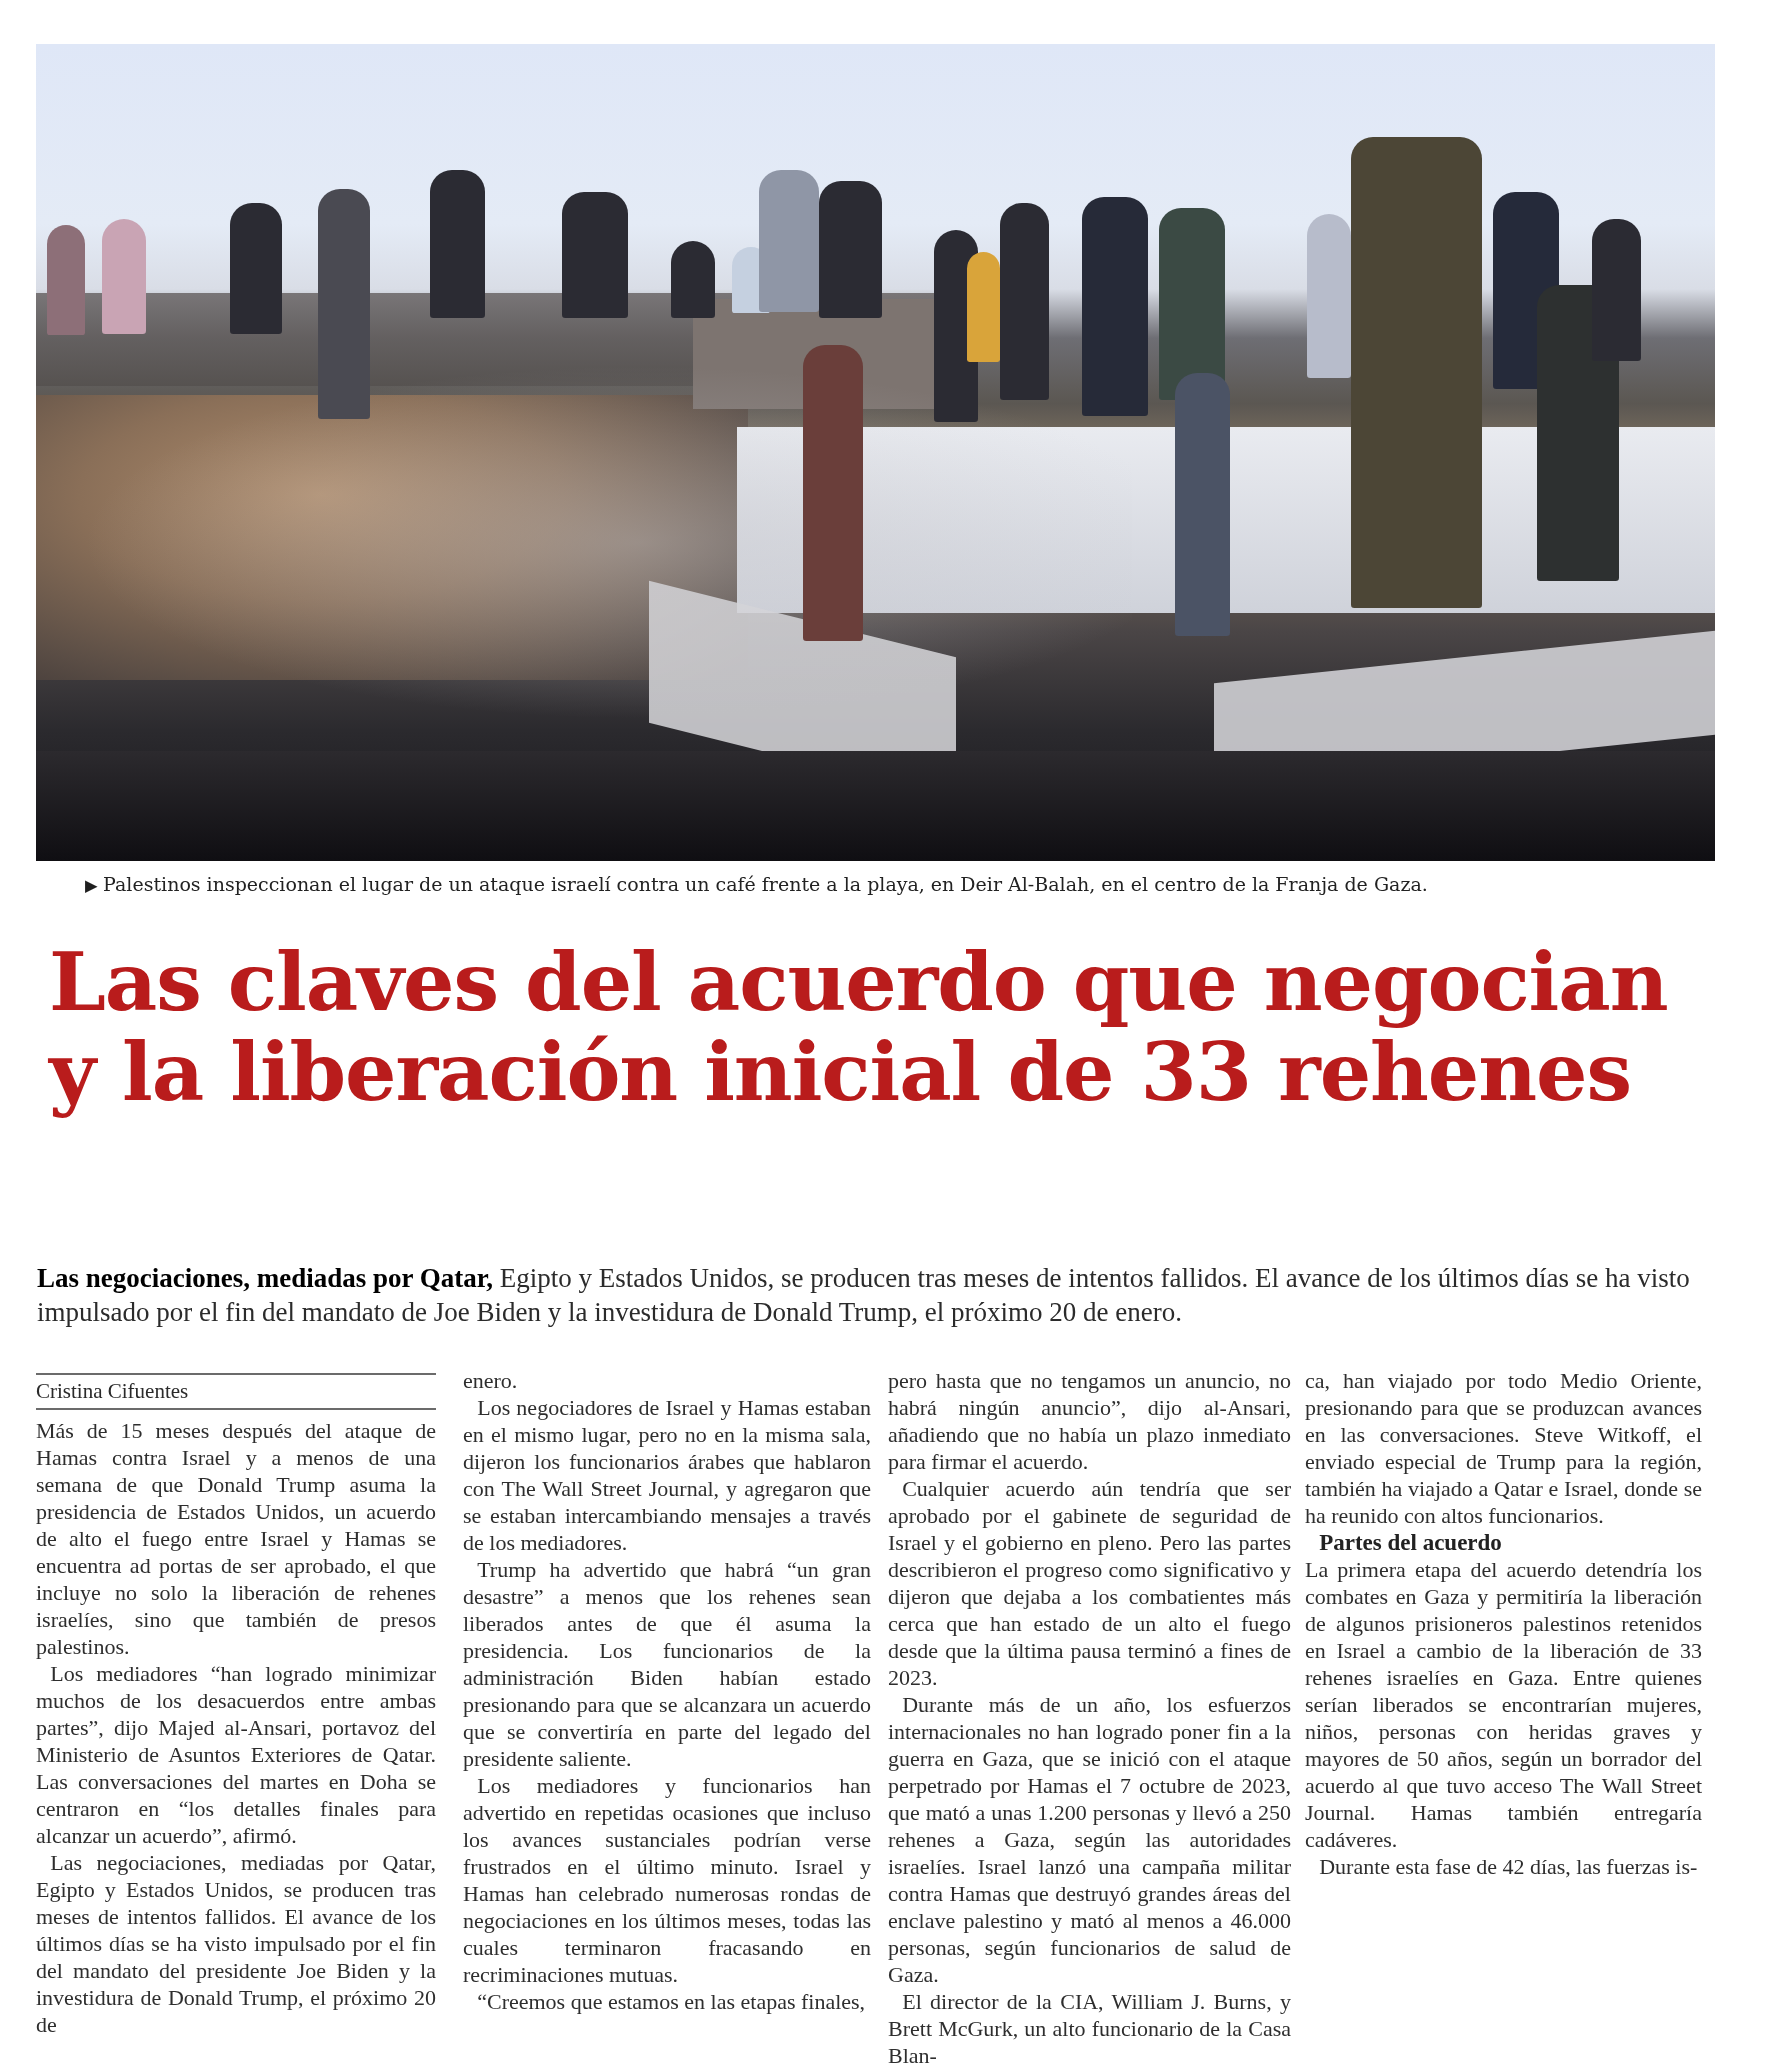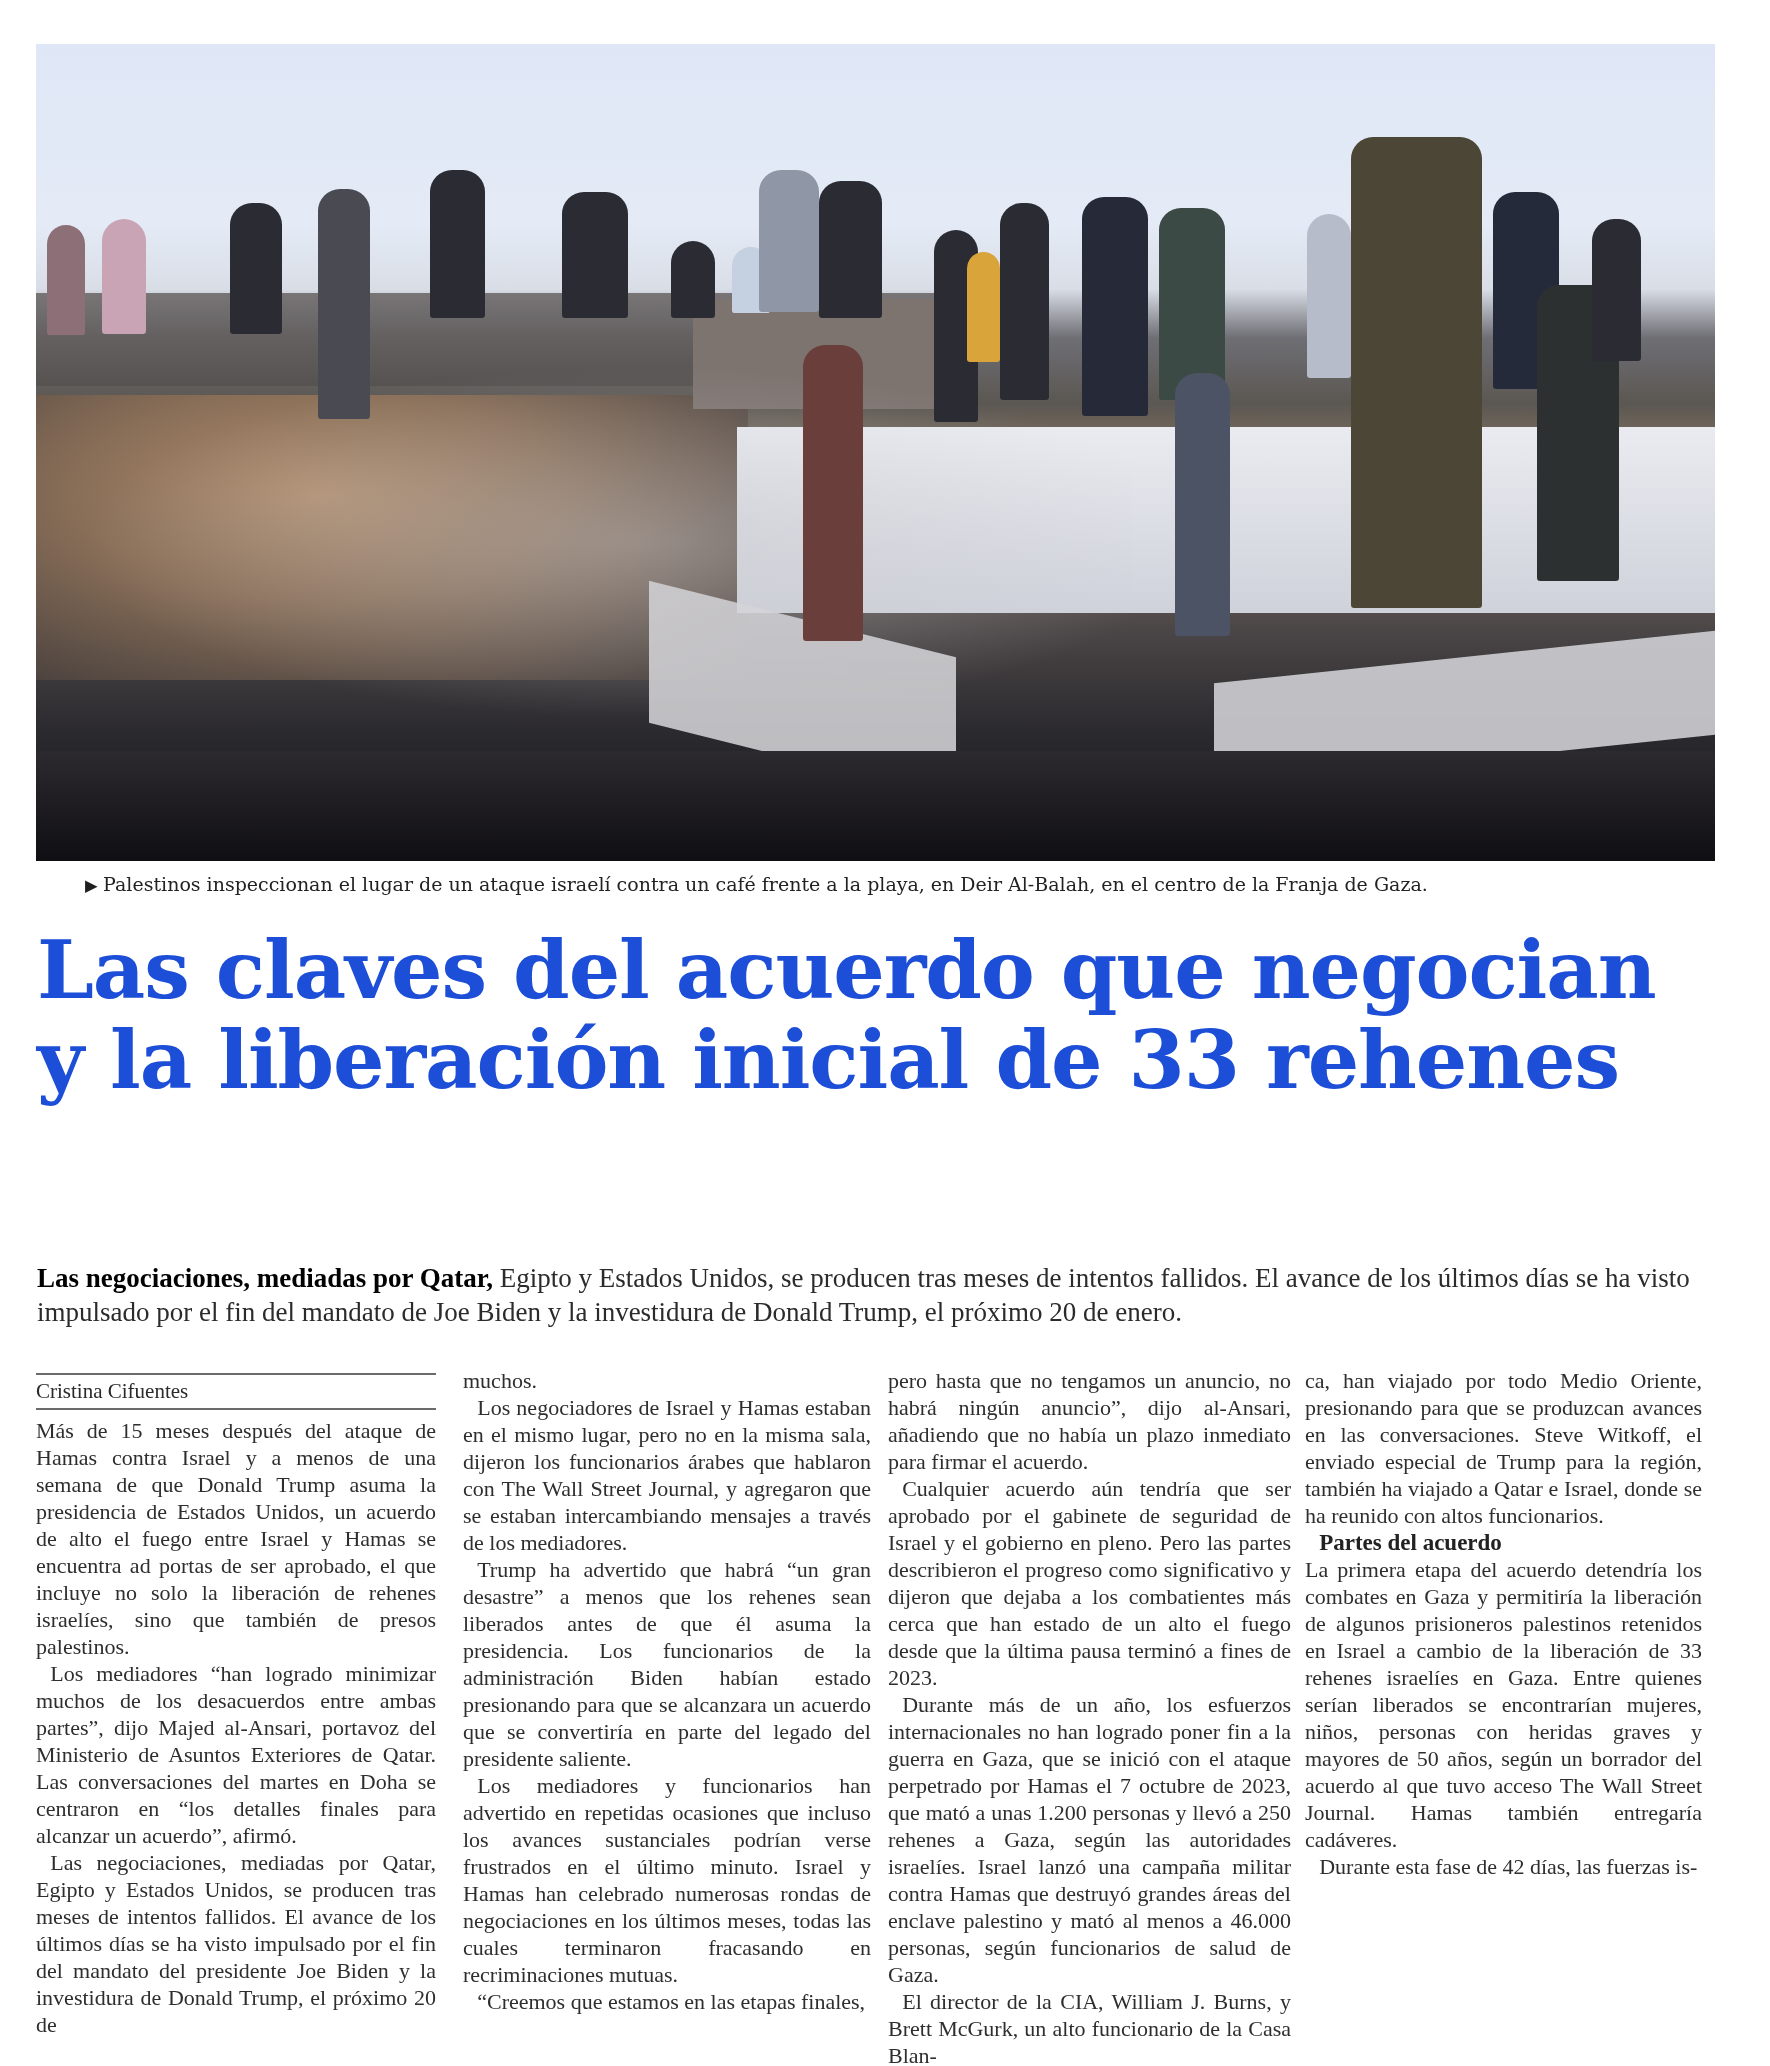--- a/index.html
+++ b/index.html
@@ -19,23 +19,23 @@
   .photo .ground { position:absolute; left:0; top:707px; width:1679px; height:111px; background:linear-gradient(180deg,#2c2a2e,#0f0e12); }
   .photo .smoke { position:absolute; left:0; top:307px; width:1096px; height:383px;
                   background:radial-gradient(ellipse at 55% 50%,rgba(200,200,205,.45) 0%,rgba(200,200,205,0) 65%); }
   .photo .person { position:absolute; background:#2b2b33; border-radius:22px 22px 3.3px 3.3px; }
 
   
   .caption { position:absolute; left:37px; top:872px; font-size:19px; line-height:25px; color:#222; white-space:nowrap;padding-left:48px; }
   .caption .arrow { font-size:16.4px; margin-right:5.5px; color:#1f1f1f; }
 
   
-  .headline { position:absolute; left:37px; top:925px; width:1698px; margin:0;
+  .headline { position:absolute; left:37px; top:925px; width:1698px; margin:12px;
               font-family:"DejaVu Serif","Liberation Serif",serif; font-weight:bold;
-              font-size:81px; line-height:90px; color:#1d4ed8; letter-spacing:-1.1px; }
+              font-size:81px; line-height:90px; color:#b91c1c; letter-spacing:-1.1px; }
   .headline span { display:block; white-space:nowrap; }
 
   
   .deck { position:absolute; left:37px; top:1261px; width:1704px; font-size:27px; line-height:34px; color:#2b2b2b;
           font-family:"Liberation Serif","DejaVu Serif",serif; }
   .deck .lead { color:#000000; font-weight:bold; }
 
   
   .col { position:absolute; top:1367px; font-family:"Liberation Serif","DejaVu Serif",serif;
          font-size:22px; line-height:27px; color:#2e2e2e; text-align:justify; hyphens:manual; }
@@ -101,21 +101,21 @@
 <div class="col col1">
   <hr class="byline-rule">
   <div class="byline">Cristina Cifuentes</div>
   <hr class="byline-rule bottom">
   <p class="noindent">Más de 15 meses después del ataque de Hamas contra Israel y a menos de una semana de que Donald Trump asuma la presidencia de Estados Unidos, un acuerdo de alto el fuego entre Israel y Hamas se encuentra ad portas de ser aprobado, el que incluye no solo la liberación de rehenes israelíes, sino que también de presos palestinos.</p>
   <p>Los mediadores “han logrado minimizar muchos de los desacuerdos entre ambas partes”, dijo Majed al-Ansari, portavoz del Ministerio de Asuntos Exteriores de Qatar. Las conversaciones del martes en Doha se centraron en “los detalles finales para alcanzar un acuerdo”, afirmó.</p>
   <p>Las negociaciones, mediadas por Qatar, Egipto y Estados Unidos, se producen tras meses de intentos fallidos. El avance de los últimos días se ha visto impulsado por el fin del mandato del presidente Joe Biden y la investidura de Donald Trump, el próximo 20 de</p>
 </div>
 
 <div class="col col2">
-  <p class="noindent">muchos.</p>
+  <p class="noindent">enero.</p>
   <p>Los negociadores de Israel y Hamas estaban en el mismo lugar, pero no en la misma sala, dijeron los funcionarios árabes que hablaron con The Wall Street Journal, y agregaron que se estaban intercambiando mensajes a través de los mediadores.</p>
   <p>Trump ha advertido que habrá “un gran desastre” a menos que los rehenes sean liberados antes de que él asuma la presidencia. Los funcionarios de la administración Biden habían estado presionando para que se alcanzara un acuerdo que se convertiría en parte del legado del presidente saliente.</p>
   <p>Los mediadores y funcionarios han advertido en repetidas ocasiones que incluso los avances sustanciales podrían verse frustrados en el último minuto. Israel y Hamas han celebrado numerosas rondas de negociaciones en los últimos meses, todas las cuales terminaron fracasando en recriminaciones mutuas.</p>
   <p>“Creemos que estamos en las etapas finales,</p>
 </div>
 
 <div class="col col3">
   <p class="noindent">pero hasta que no tengamos un anuncio, no habrá ningún anuncio”, dijo al-Ansari, añadiendo que no había un plazo inmediato para firmar el acuerdo.</p>
   <p>Cualquier acuerdo aún tendría que ser aprobado por el gabinete de seguridad de Israel y el gobierno en pleno. Pero las partes describieron el progreso como significativo y dijeron que dejaba a los combatientes más cerca que han estado de un alto el fuego desde que la última pausa terminó a fines de 2023.</p>
   <p>Durante más de un año, los esfuerzos internacionales no han logrado poner fin a la guerra en Gaza, que se inició con el ataque perpetrado por Hamas el 7 octubre de 2023, que mató a unas 1.200 personas y llevó a 250 rehenes a Gaza, según las autoridades israelíes. Israel lanzó una campaña militar contra Hamas que destruyó grandes áreas del enclave palestino y mató al menos a 46.000 personas, según funcionarios de salud de Gaza.</p>

